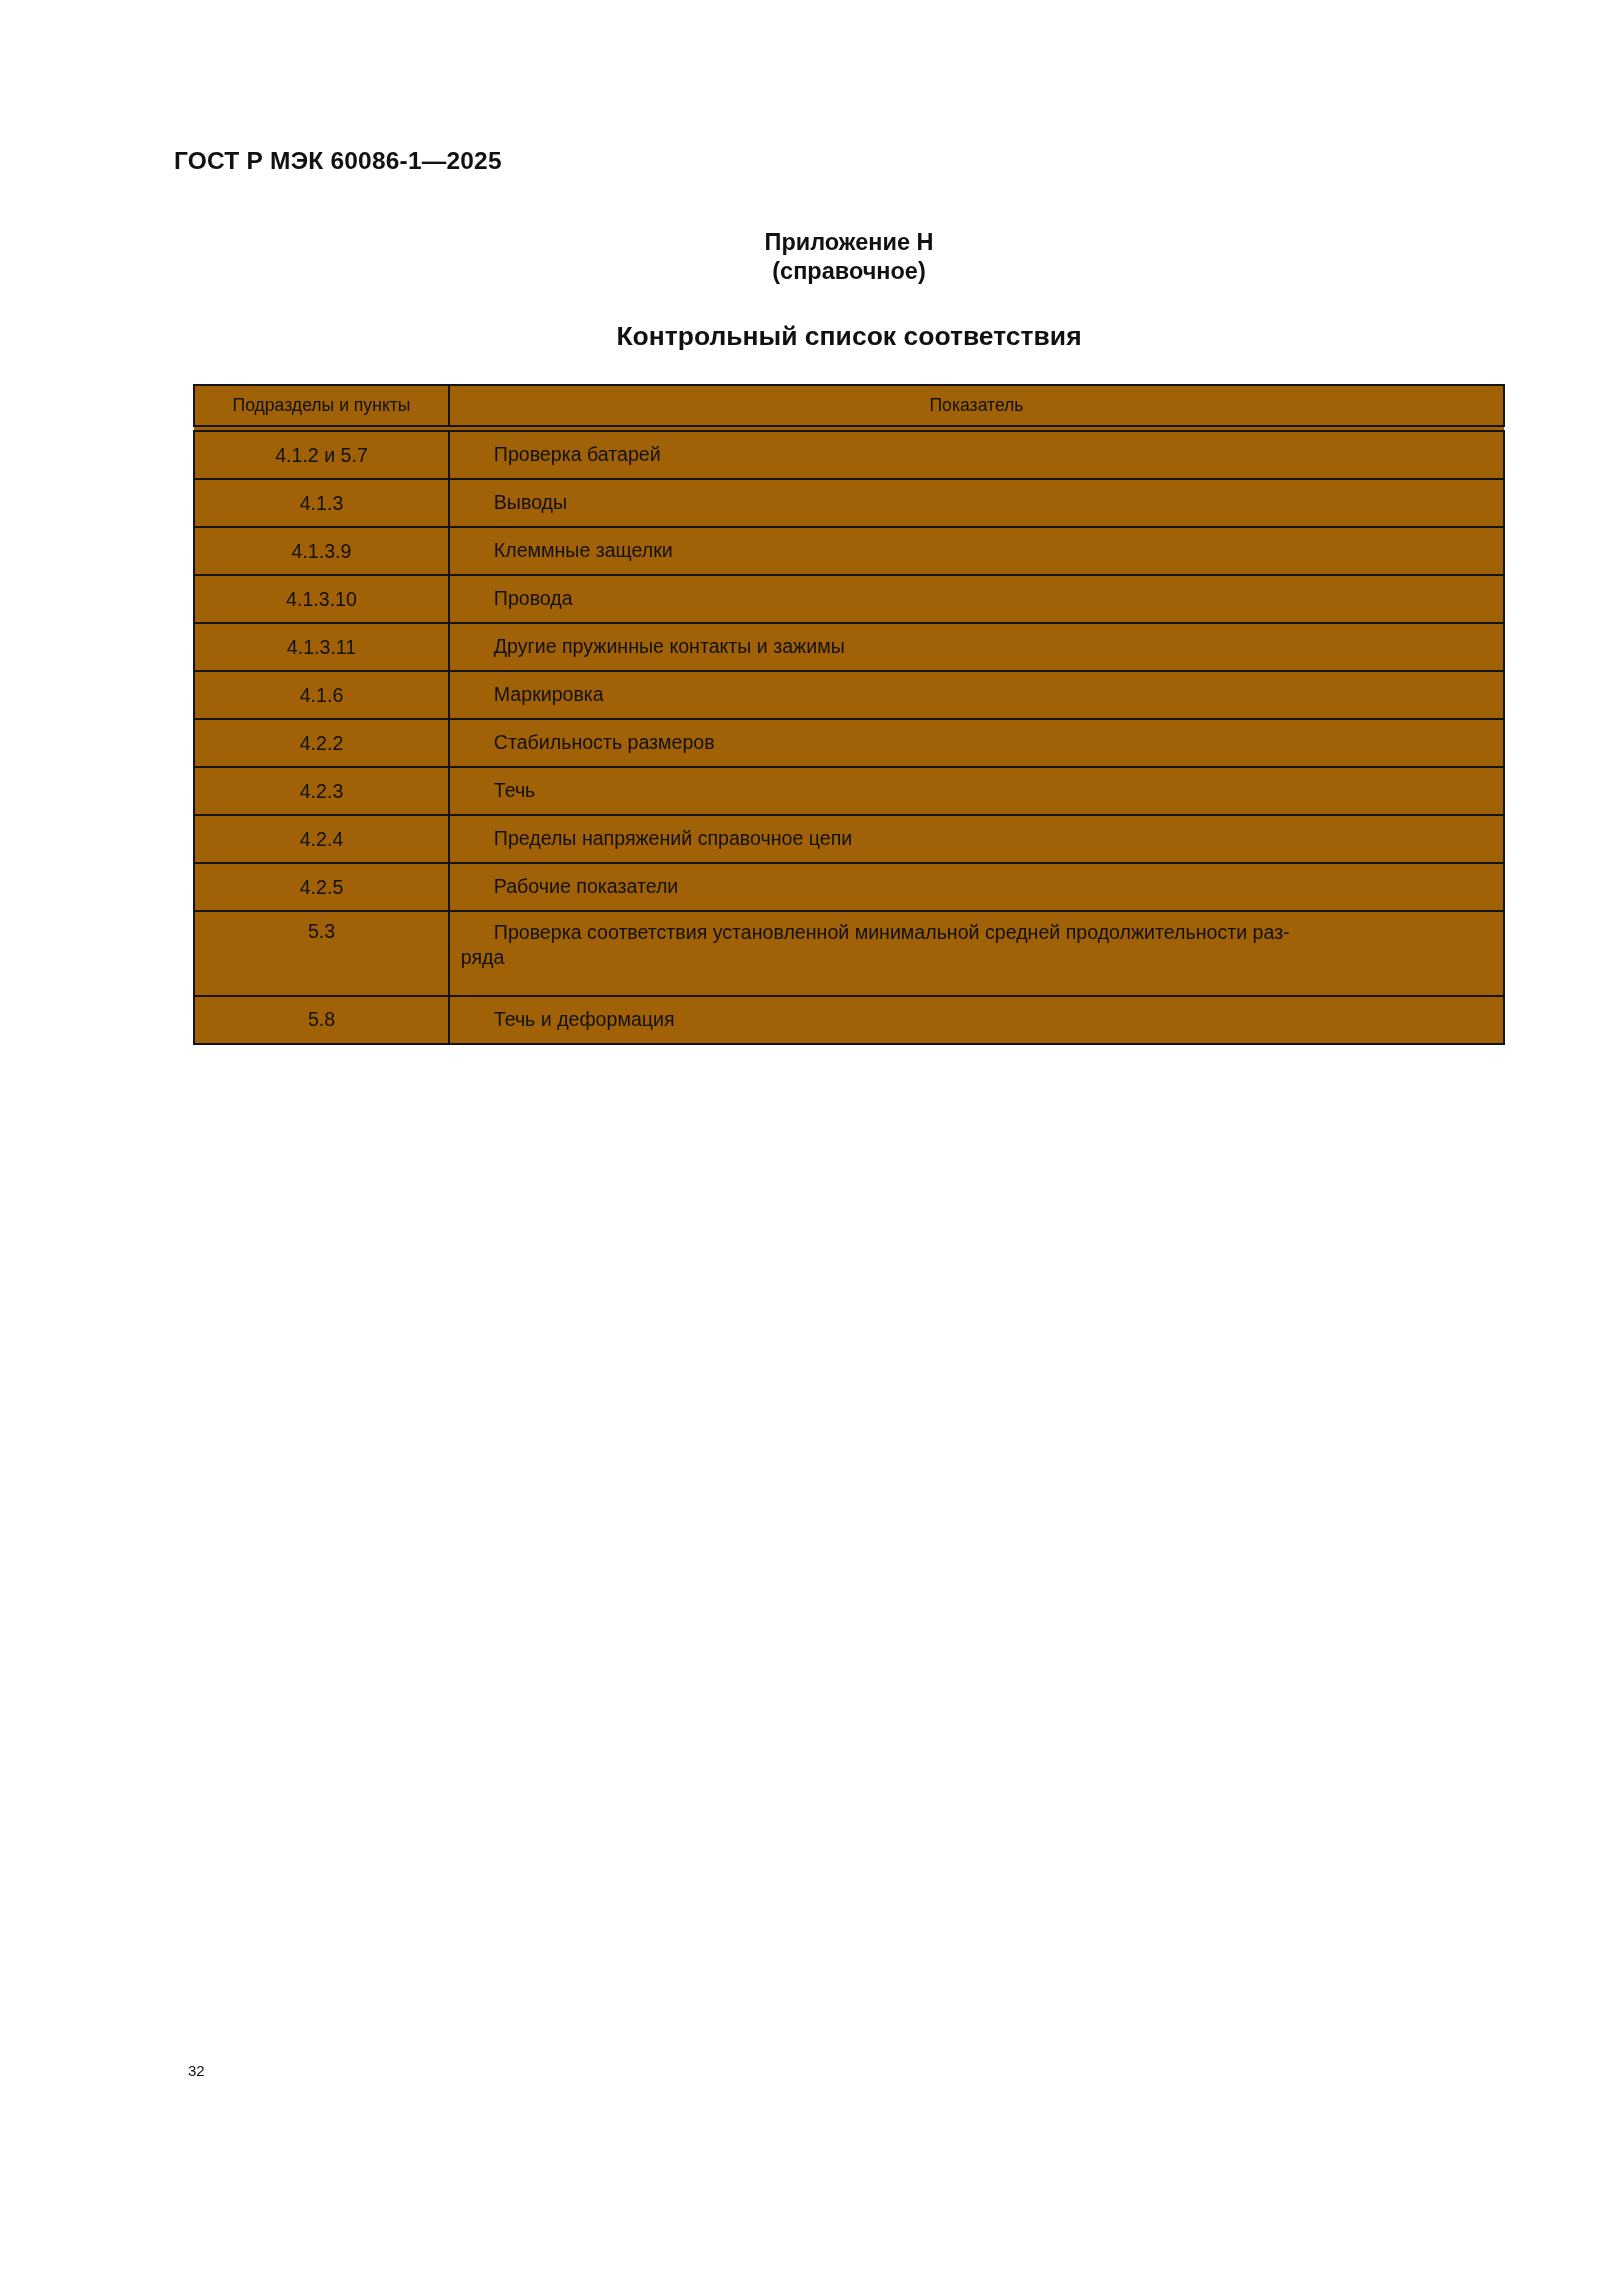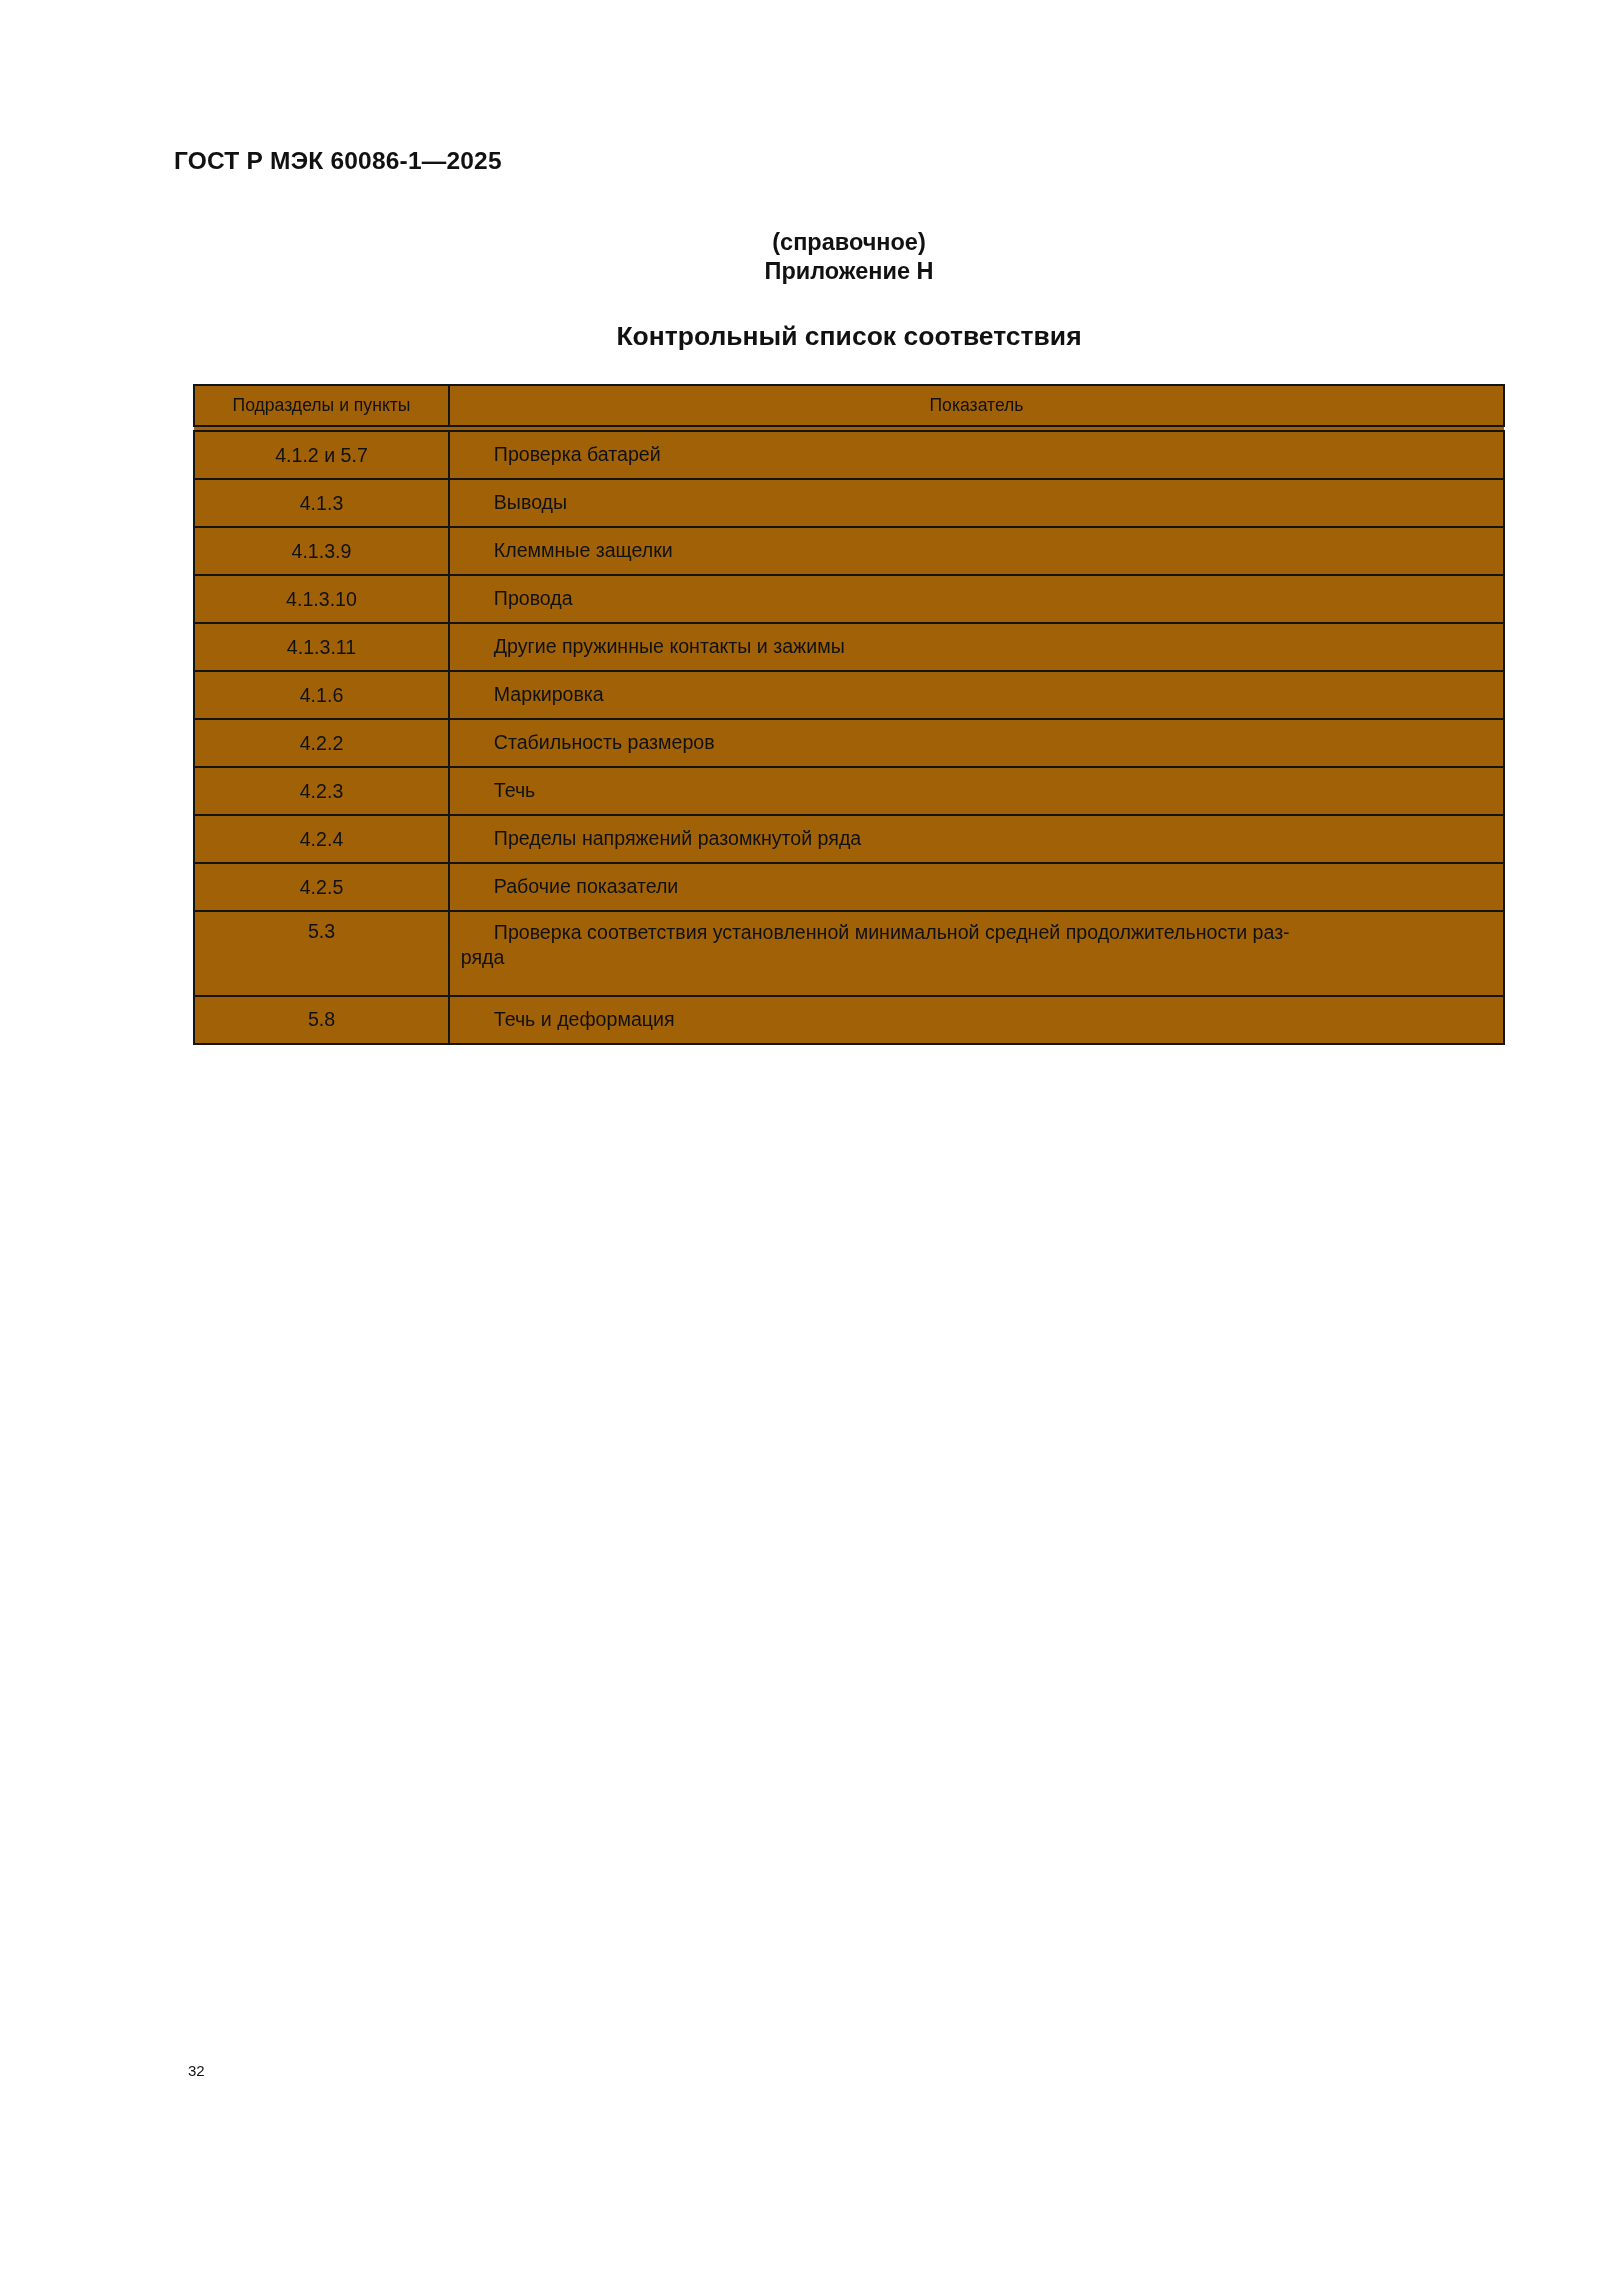--- a/index.html
+++ b/index.html
@@ -99,22 +99,22 @@
   }
 </style>
 </head>
 <body>
 
 <div class="page">
 
   <div class="doc-code">ГОСТ Р МЭК 60086-1—2025</div>
 
   <div class="center-col appendix-block">
+    <div>Приложение Н</div>
     <div>(справочное)</div>
-    <div>Приложение Н</div>
   </div>
 
   <div class="center-col section-title">Контрольный список соответствия</div>
 
   <table class="compliance">
     <colgroup>
       <col class="c1">
       <col class="c2">
     </colgroup>
     <thead>
@@ -151,21 +151,21 @@
       <tr class="single">
         <td class="clause">4.2.2</td>
         <td class="indicator">Стабильность размеров</td>
       </tr>
       <tr class="single">
         <td class="clause">4.2.3</td>
         <td class="indicator">Течь</td>
       </tr>
       <tr class="single">
         <td class="clause">4.2.4</td>
-        <td class="indicator">Пределы напряжений разомкнутой ряда</td>
+        <td class="indicator">Пределы напряжений справочное цепи</td>
       </tr>
       <tr class="single">
         <td class="clause">4.2.5</td>
         <td class="indicator">Рабочие показатели</td>
       </tr>
       <tr class="tall">
         <td class="clause">5.3</td>
         <td class="indicator wrap">Проверка соответствия установленной минимальной средней продолжительности раз-
 ряда</td>
       </tr>

